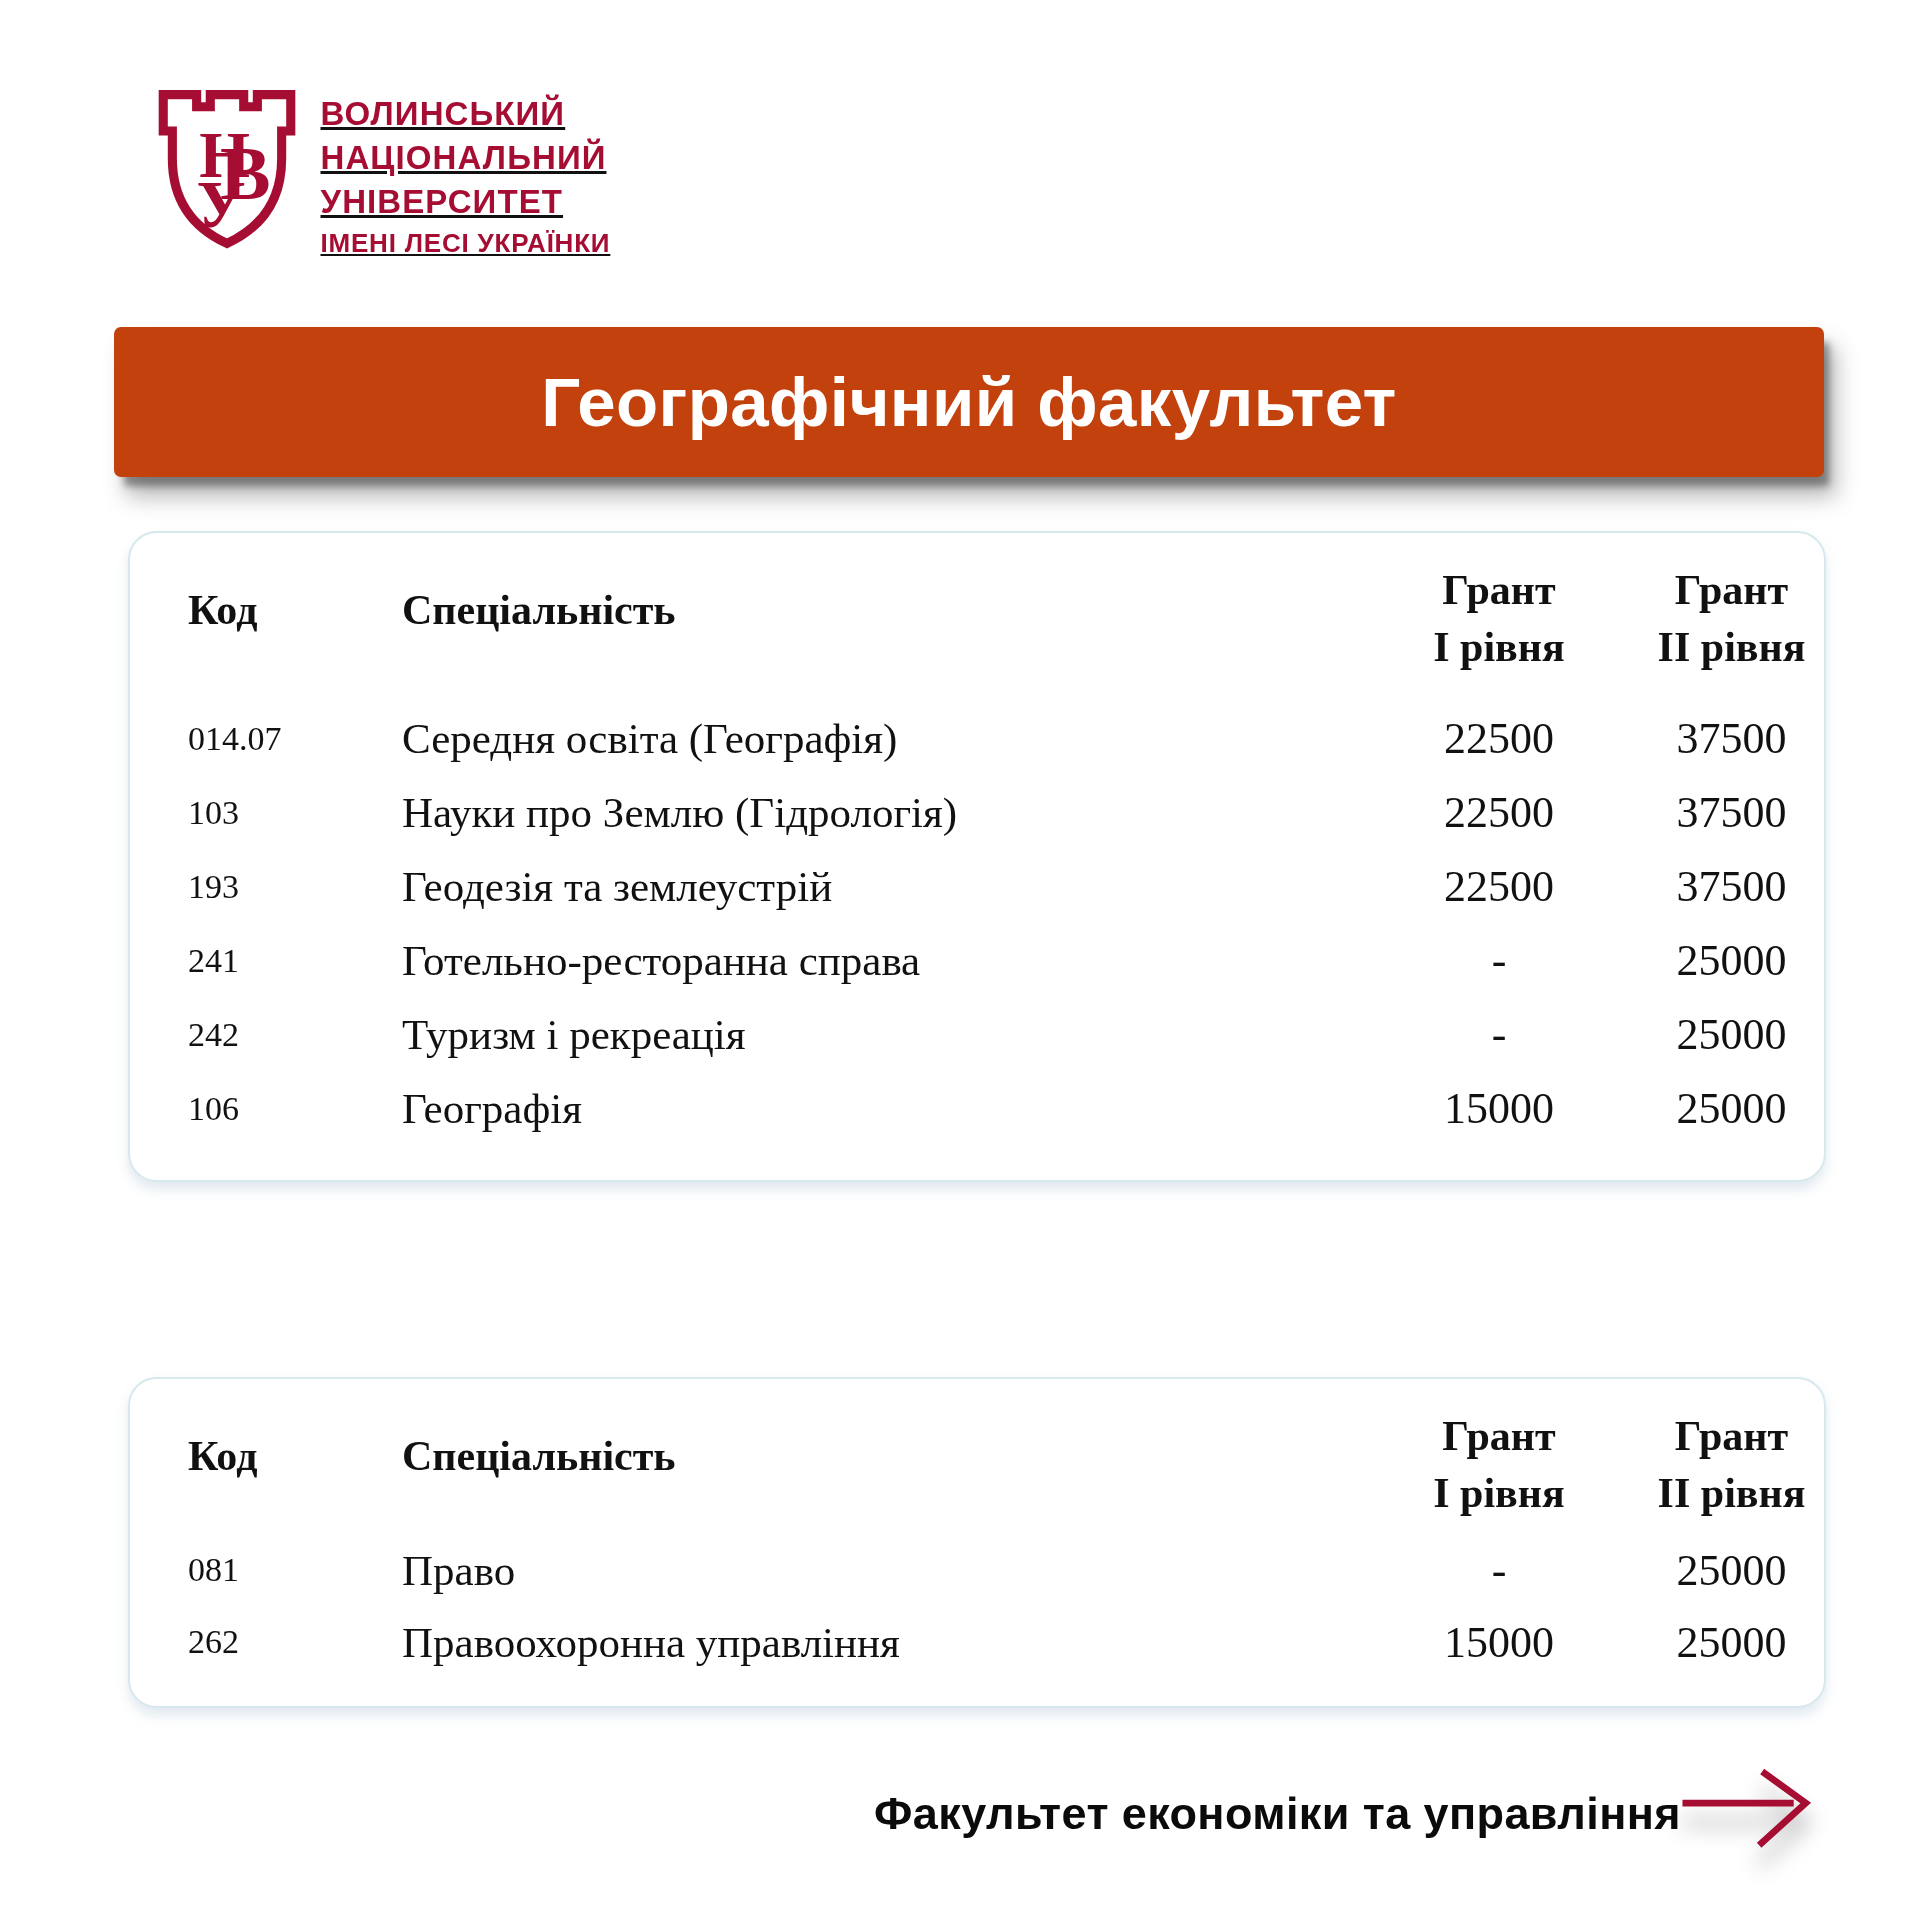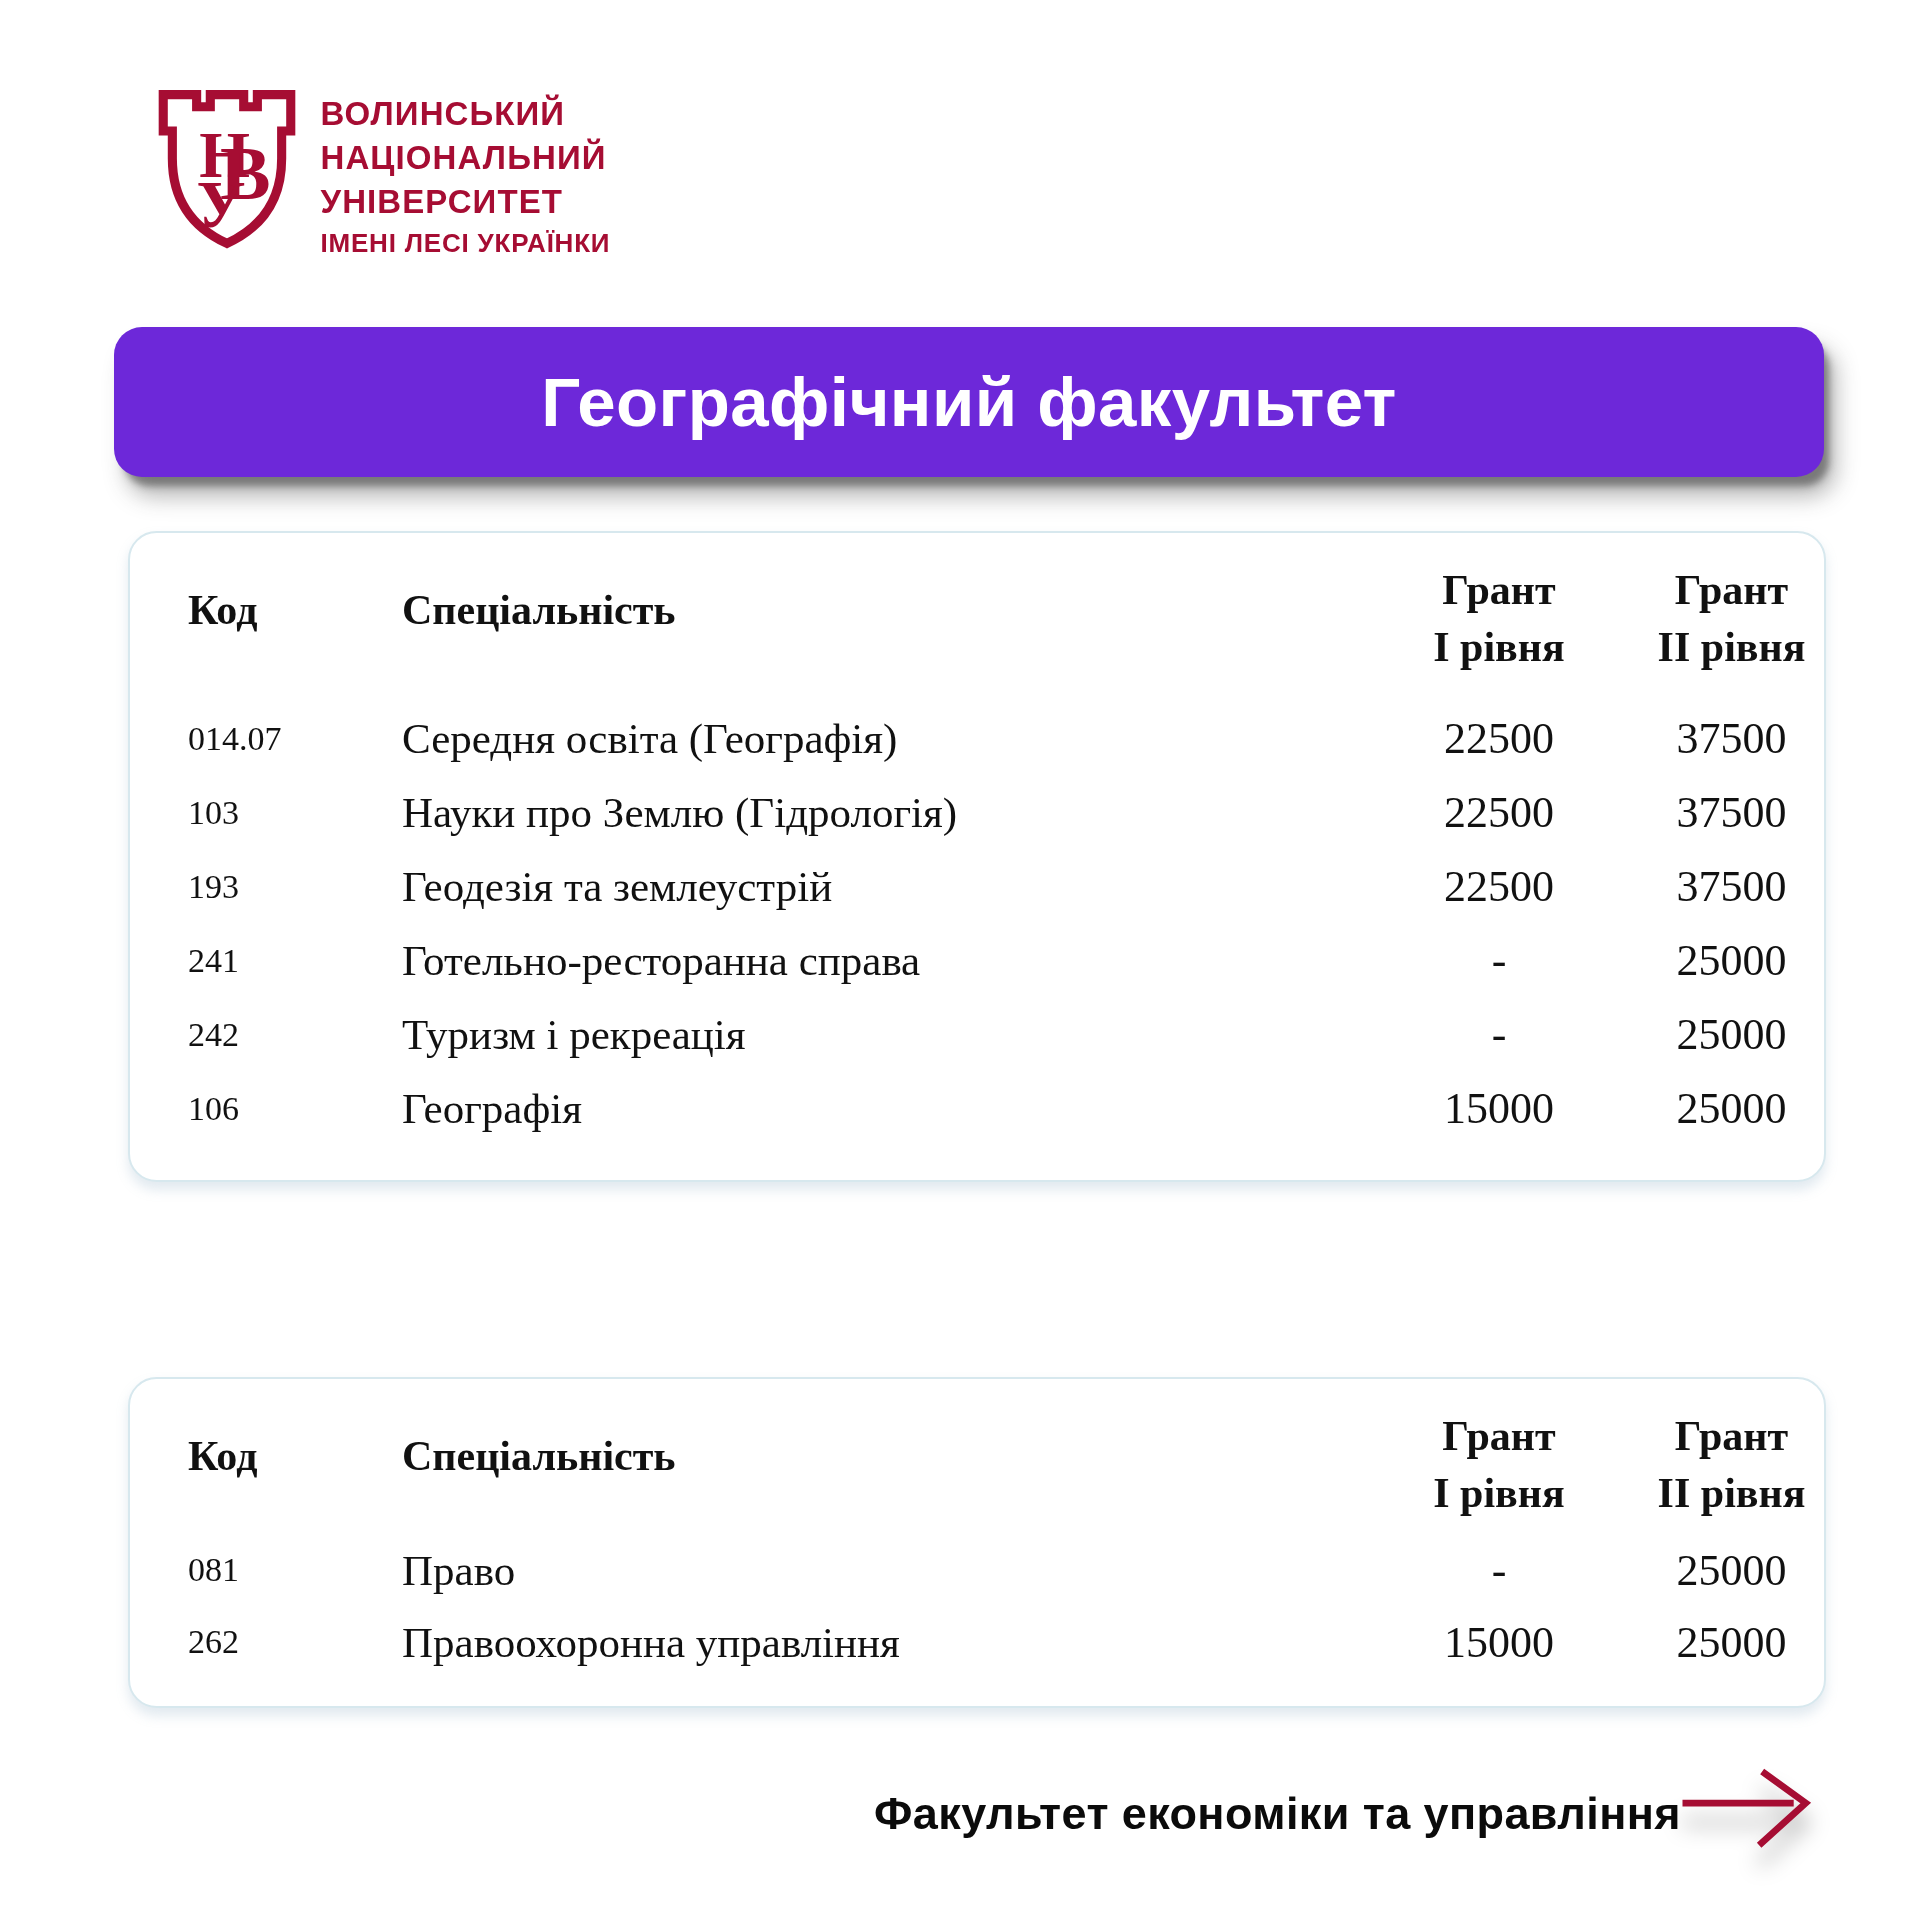--- a/index.html
+++ b/index.html
@@ -9,38 +9,38 @@
     height: 1924px;
     background: #ffffff;
     overflow: hidden;
     font-family: "Liberation Sans", sans-serif;
     color: #111111;
   }
 
   
   .brand { position: absolute; left: 150px; top: 84px; display: flex; align-items: flex-start; }
   .brand-logo { width: 154px; height: 167px; }
-  .brand-text { margin-left: 16.5px; margin-top: 7.5px; }
+  .brand-text { margin-left: 16.5px; margin-top: 7.5px; text-decoration: underline; }
   .brand-line {
     font-weight: bold;
     font-size: 33px;
     line-height: 44px;
     letter-spacing: 1.1px;
     color: #A60D33;
   }
   .brand-line.small { font-size: 26px; line-height: 38px; letter-spacing: 0.8px; }
 
   
   .band {
     position: absolute;
     left: 114px;
     width: 1710px;
     height: 150px;
-    background: #6d28d9;
-    border-radius: 28px;
+    background: #c2410c;
+    border-radius: 7px;
     display: flex;
     align-items: center;
     justify-content: center;
     box-shadow: 7.5px 12px 7.5px -3px rgba(55,55,55,0.50), 12px 19.5px 22.5px rgba(55,55,55,0.35);
   }
   .band-title {
     color: #ffffff;
     font-weight: bold;
     font-size: 69px;
     letter-spacing: 0.4px;

